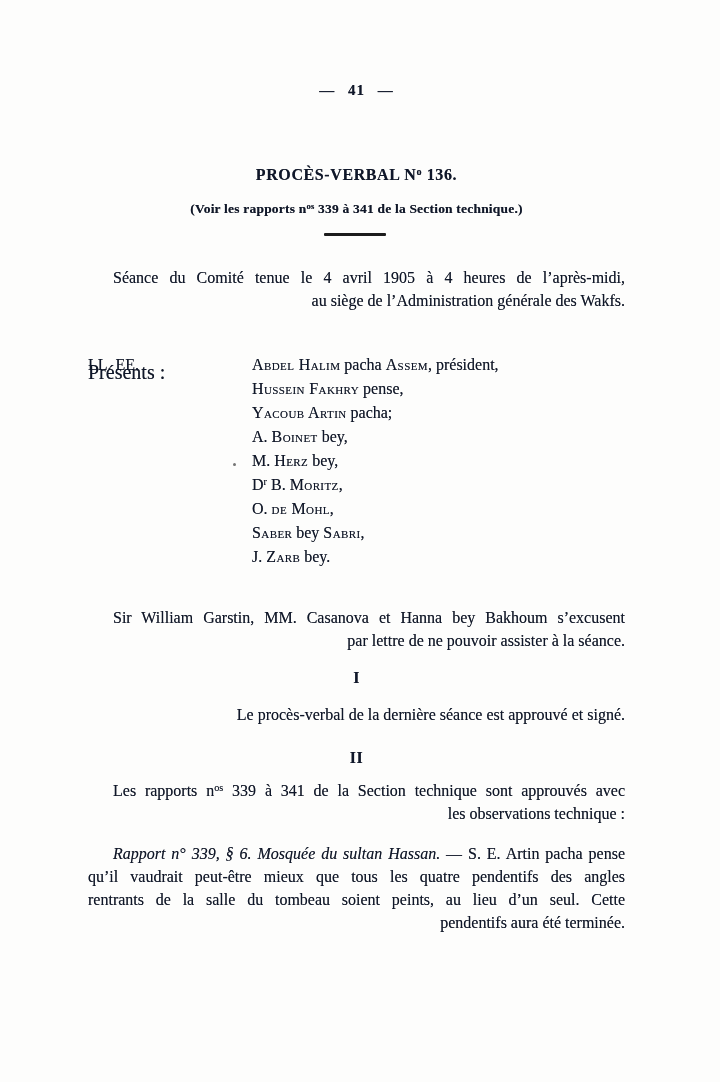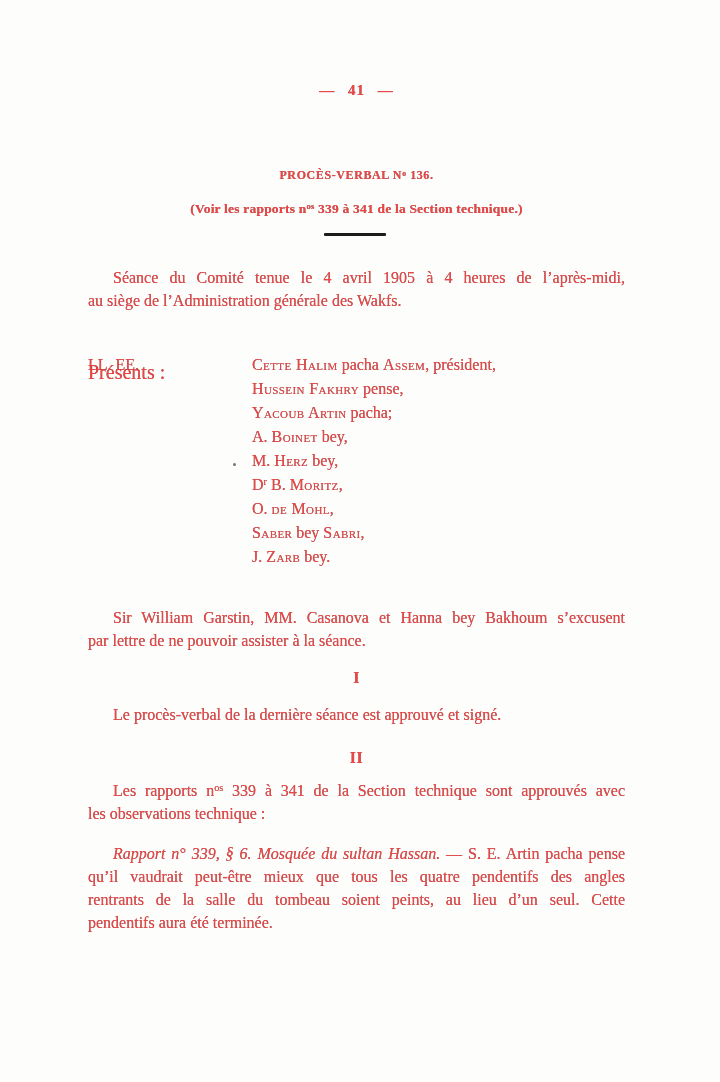--- a/index.html
+++ b/index.html
@@ -1,34 +1,34 @@
 <!DOCTYPE html>
 <html><head>
 <meta charset="utf-8">
 <style>
   html,body{margin:0;padding:0;background:#ffffff;}
   .page{
     position:relative;
     width:720px;height:1082px;
     background:#fdfdfc;
     font-family:"Liberation Serif","DejaVu Serif",serif;
-    color:#ef4444;
+    color:#0f172a;
     text-shadow:0 0 .45px rgba(10,10,10,.55);
     overflow:hidden;
   }
   .col{position:absolute;left:88px;width:537px;}
   .center{text-align:center;}
 
   .pagenum{top:82px;font-size:15px;font-weight:700;letter-spacing:1px;word-spacing:8px;}
-  .doctitle{top:162px;font-size:12px;font-weight:700;letter-spacing:.6px;line-height:26px;}
+  .doctitle{top:162px;font-size:16px;font-weight:700;letter-spacing:.6px;line-height:26px;}
   .subtitle{top:197px;font-size:13.5px;font-weight:700;letter-spacing:.2px;line-height:24px;}
   .title-rule{position:absolute;left:324px;top:233px;width:62px;height:3px;background:#1c1c1c;border-radius:1px;}
 
   .para{font-size:16px;line-height:23px;}
-  .ln{display:block;}
+  .ln{display:block;text-align:right;}
   .ln.just{text-align:justify;text-align-last:justify;}
   .ln.ind{padding-left:25px;}
 
   .p-seance{top:266px;}
   .presents-label{top:336px;font-size:20px;margin-top:25px;}
   .presents-list{top:353px;font-size:16px;}
   .prow{line-height:24px;white-space:nowrap;}
   .pfx{display:inline-block;width:164px;padding-right:7px;box-sizing:border-box;}
   .sc{font-variant:small-caps;letter-spacing:.4px;}
   .it{font-style:italic;}
@@ -58,21 +58,21 @@
   <div class="title-rule"></div>
 
   <div class="col para p-seance">
       <div class="ln just ind"><span>Séance du Comité tenue le 4 avril 1905 à 4 heures de l’après-midi,</span></div>
       <div class="ln"><span>au siège de l’Administration générale des Wakfs.</span></div>
     </div>
 
   <div class="col presents-label">Présents :</div>
 
   <div class="col presents-list">
-      <div class="prow"><span class="pfx">LL. EE.</span><span><span class="sc">Cette Halim</span><span> pacha </span><span class="sc">Assem</span><span>, président,</span></span></div>
+      <div class="prow"><span class="pfx">LL. EE.</span><span><span class="sc">Abdel Halim</span><span> pacha </span><span class="sc">Assem</span><span>, président,</span></span></div>
       <div class="prow"><span class="pfx"></span><span><span class="sc">Hussein Fakhry</span><span> pense,</span></span></div>
       <div class="prow"><span class="pfx"></span><span><span class="sc">Yacoub Artin</span><span> pacha;</span></span></div>
       <div class="prow"><span class="pfx"></span><span><span>A. </span><span class="sc">Boinet</span><span> bey,</span></span></div>
       <div class="prow"><span class="pfx"></span><span><span>M. </span><span class="sc">Herz</span><span> bey,</span></span></div>
       <div class="prow"><span class="pfx"></span><span><span>D</span><sup>r</sup><span> B. </span><span class="sc">Moritz</span><span>,</span></span></div>
       <div class="prow"><span class="pfx"></span><span><span>O. </span><span class="sc">de Mohl</span><span>,</span></span></div>
       <div class="prow"><span class="pfx"></span><span><span class="sc">Saber</span><span> bey </span><span class="sc">Sabri</span><span>,</span></span></div>
       <div class="prow"><span class="pfx"></span><span><span>J. </span><span class="sc">Zarb</span><span> bey.</span></span></div>
     </div>
 

